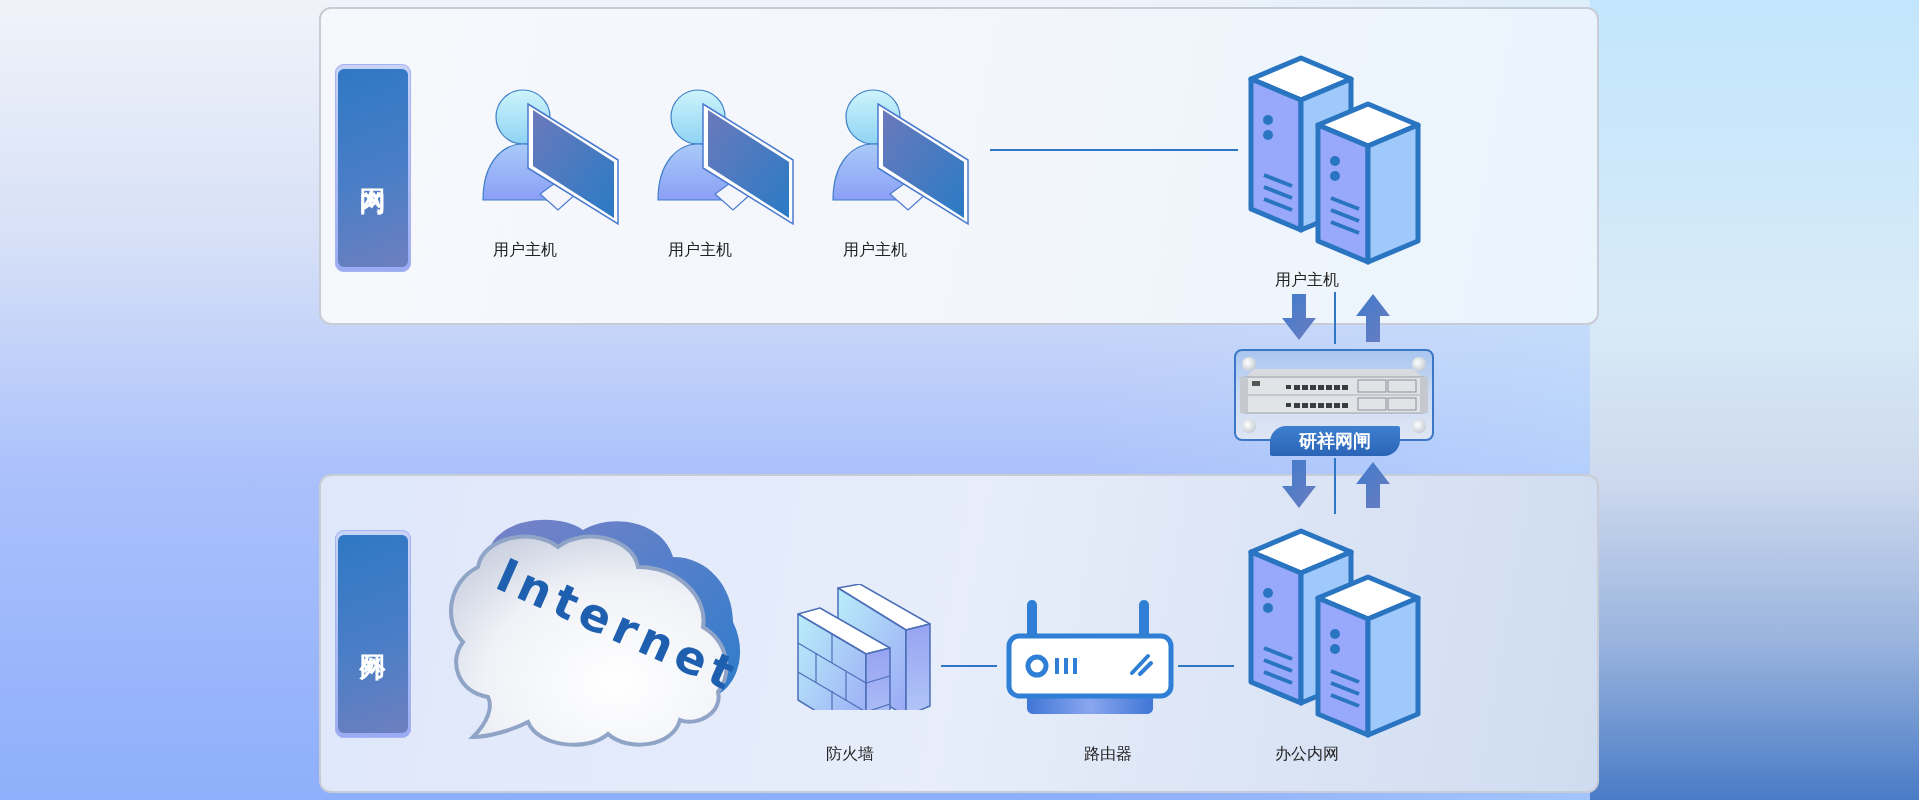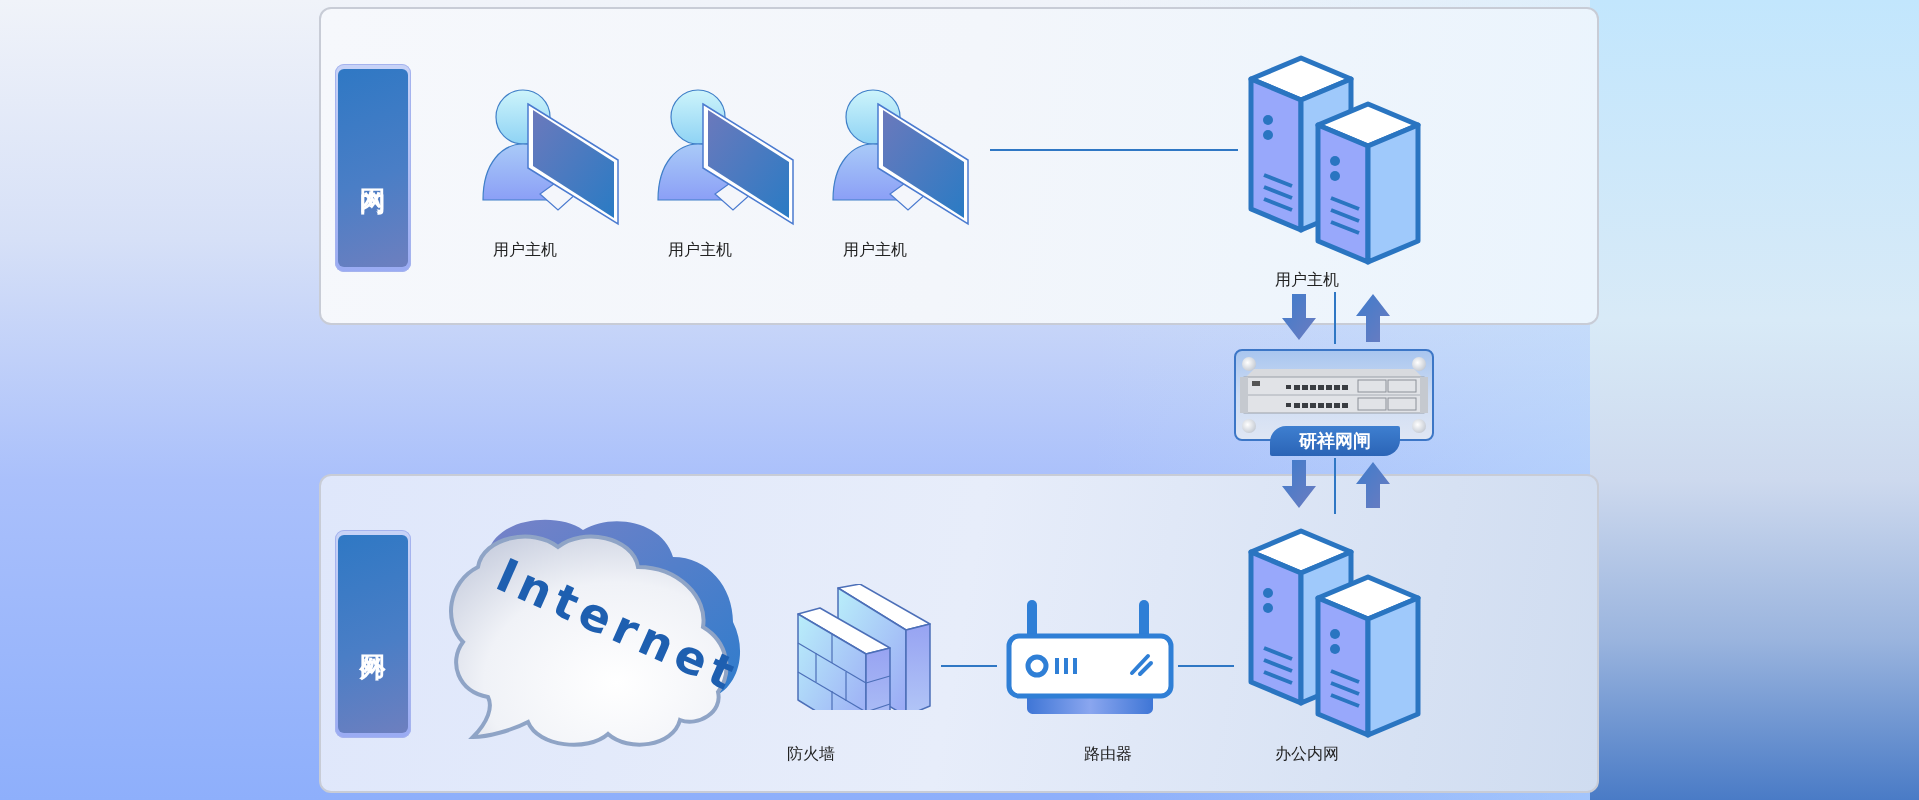--- a/index.html
+++ b/index.html
@@ -271,15 +271,15 @@
       <line x1="127" y1="75" x2="143" y2="58"></line>
       <line x1="135" y1="76" x2="146" y2="65"></line>
     </g>
 </svg>
 <div class="line" style="left:1178px;top:665px;width:56px;height:2px"></div>
 
 <svg class="abs" style="left:1246px;top:528px" width="180" height="210">
     <use href="#serverPair"></use>
   </svg>
 
-<div class="node-label" style="left:787px;top:744px">防火墙</div>
+<div class="node-label" style="left:826px;top:744px">防火墙</div>
 <div class="node-label" style="left:1084px;top:744px">路由器</div>
 <div class="node-label" style="left:1275px;top:744px">办公内网</div>
 
 </body></html>

